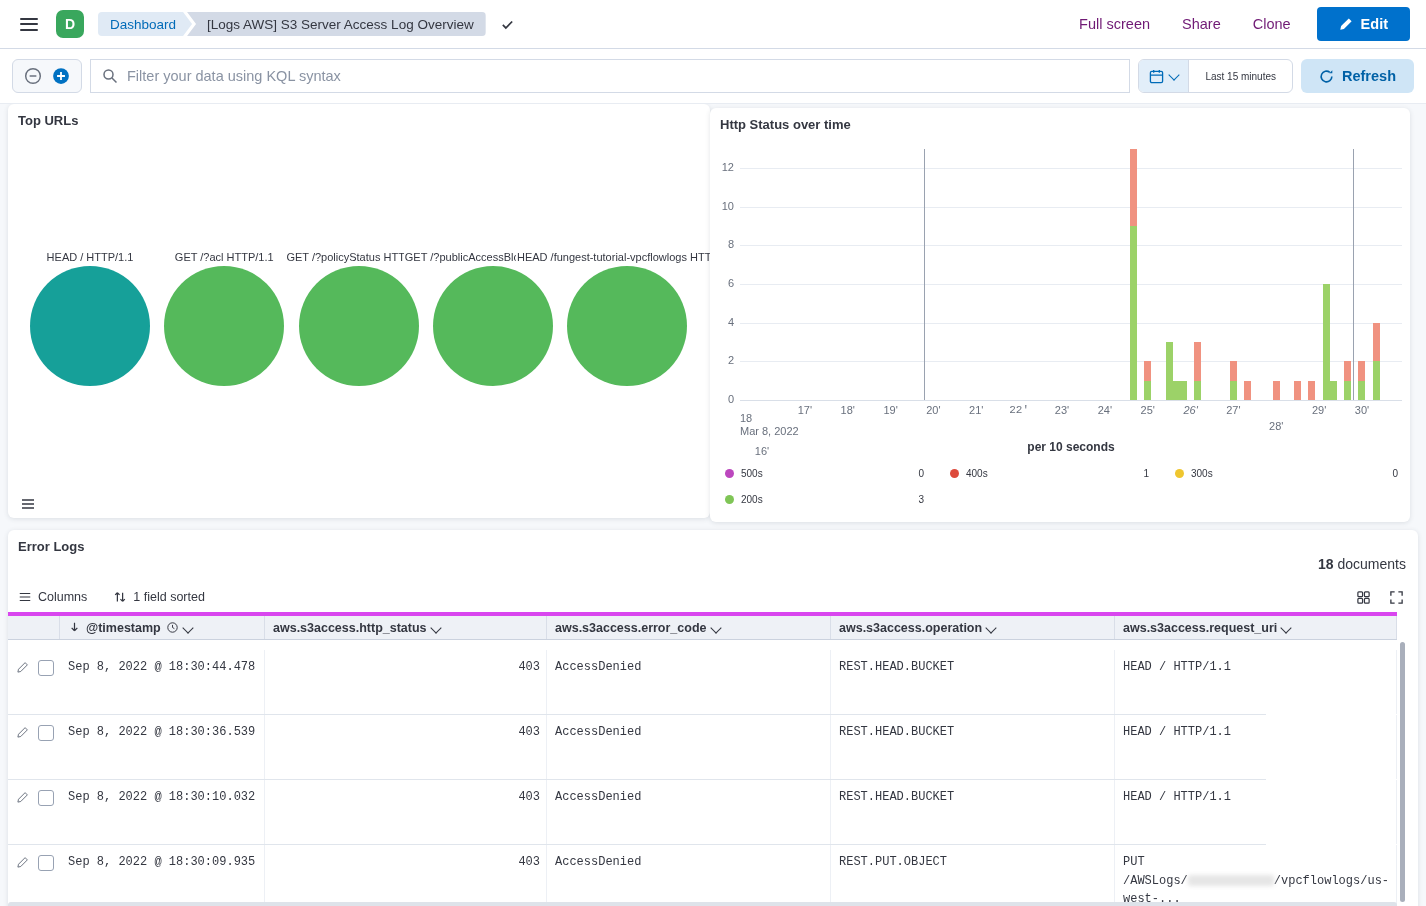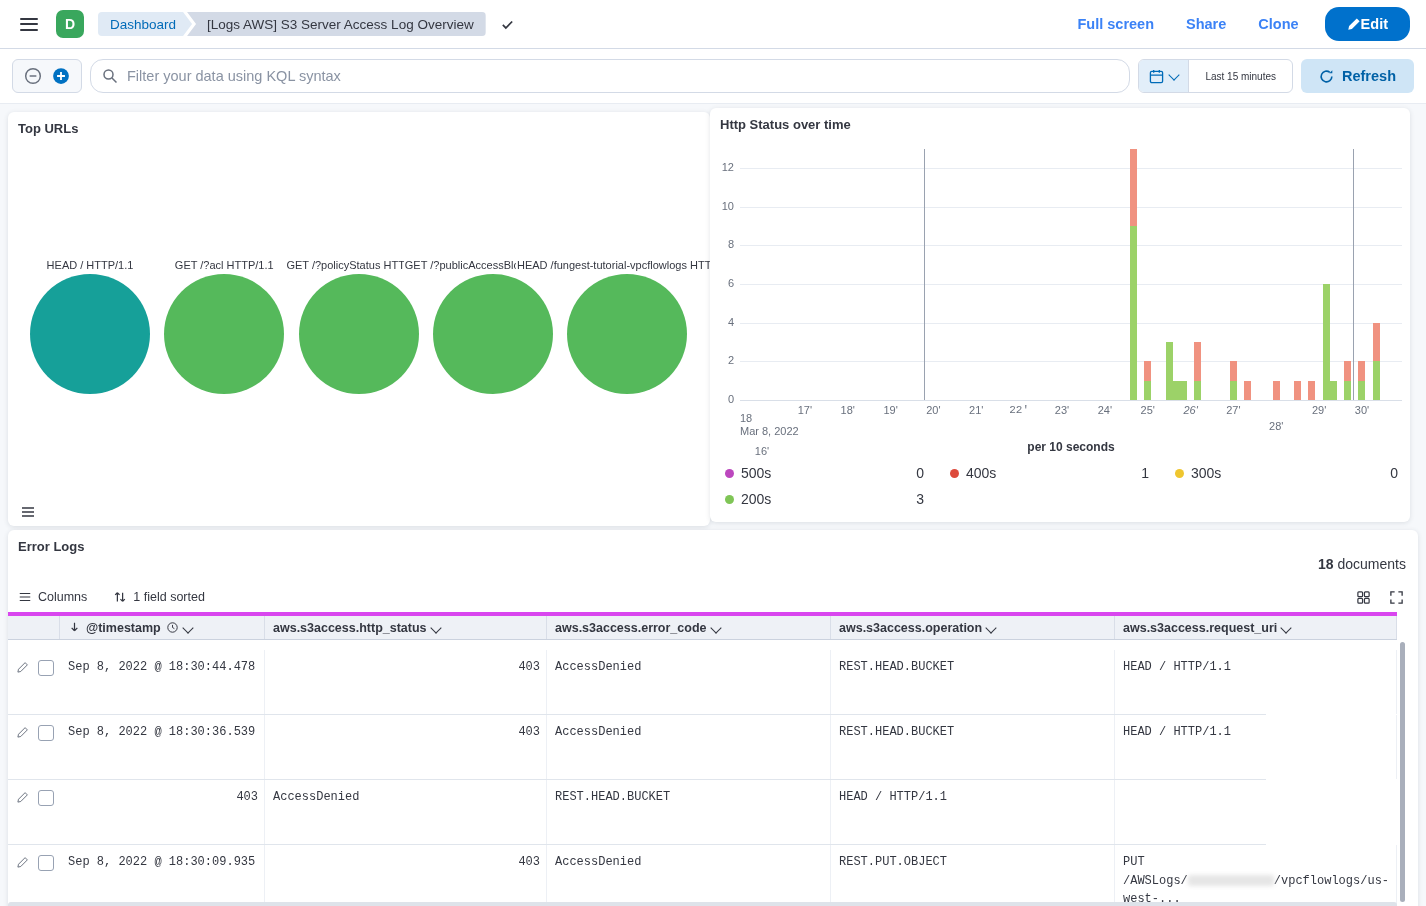--- a/index.html
+++ b/index.html
@@ -11,60 +11,60 @@
   .menu-btn{background:none;border:none;padding:4px;margin-right:14px;}
   .hamb{width:18px;height:13px;display:flex;flex-direction:column;justify-content:space-between;}
   .hamb i{display:block;height:2px;background:#343741;border-radius:1px;}
   .avatar{width:28px;height:28px;border-radius:7px;background:#39A75D;color:#fff;font-size:14px;font-weight:700;display:flex;align-items:center;justify-content:center;}
   .crumbs{display:flex;align-items:center;margin-left:14px;}
   .crumb{font-size:13.5px;height:24px;display:flex;align-items:center;white-space:nowrap;}
   .crumb-first{background:#E0EAF5;color:#006BB8;padding:0 16px 0 12px;border-radius:4px 0 0 4px;clip-path:polygon(0 0,calc(100% - 9px) 0,100% 50%,calc(100% - 9px) 100%,0 100%);}
   .crumb-last{background:#D3DAE6;color:#343741;padding:0 12px 0 20px;margin-left:-5px;border-radius:0 4px 4px 0;clip-path:polygon(0 0,100% 0,100% 100%,0 100%,9px 50%);}
   .hdr-check{margin-left:14px;display:flex;}
   .spacer{flex:1;}
-  .toplink{color:#3b82f6;font-size:14.5px;margin-left:32px;text-decoration:none;background:none;border:none;padding:0;font-weight:bold;}
-  .edit-btn{margin-left:26px;height:34px;padding:0 22px;background:#0071CC;color:#fff;border:none;border-radius:14px;font-size:14.5px;font-weight:600;display:flex;align-items:center;gap:0;}
+  .toplink{color:#701a75;font-size:14.5px;margin-left:32px;text-decoration:none;background:none;border:none;padding:0;}
+  .edit-btn{margin-left:26px;height:34px;padding:0 22px;background:#0071CC;color:#fff;border:none;border-radius:4px;font-size:14.5px;font-weight:600;display:flex;align-items:center;gap:8px;}
   
   .querybar{position:absolute;top:49px;left:0;right:0;height:55px;background:#fff;border-bottom:1px solid #E8ECF2;display:flex;align-items:center;padding:0 12px;box-sizing:border-box;gap:8px;z-index:4;}
   .filter-group{display:flex;align-items:center;gap:10px;height:34px;padding:0 11px;background:#F6F8FB;border:1px solid #D3DAE6;border-radius:6px;box-sizing:border-box;}
   .icon-only{background:none;border:none;padding:0;display:flex;align-items:center;}
   .search-wrap{flex:1;position:relative;height:34px;}
-  .search-wrap input{width:100%;height:34px;border:1px solid #D3DAE6;border-radius:13px;padding:0 10px 0 36px;font-size:14.5px;color:#343741;box-sizing:border-box;background:#fff;font-family:inherit;}
+  .search-wrap input{width:100%;height:34px;border:1px solid #D3DAE6;border-radius:0;padding:0 10px 0 36px;font-size:14.5px;color:#343741;box-sizing:border-box;background:#fff;font-family:inherit;}
   .search-wrap input::placeholder{color:#8A93A3;}
   .search-icon{position:absolute;left:12px;top:9px;display:flex;}
   .datepicker{display:flex;align-items:stretch;height:34px;border:1px solid #D3DAE6;border-radius:6px;background:#fff;overflow:hidden;box-sizing:border-box;}
   .cal-seg{display:flex;align-items:center;gap:6px;padding:0 10px;background:#E2EEF9;border:none;border-right:1px solid #D3DAE6;}
   .chev{width:7px;height:7px;border-right:1.6px solid #343741;border-bottom:1.6px solid #343741;transform:rotate(45deg);display:inline-block;}
   .chev-blue{border-color:#006BB8;margin-top:-3px;}
   .time-btn{padding:0 16px;font-size:10px;color:#343741;background:none;border:none;}
   .refresh-btn{display:flex;align-items:center;gap:8px;height:34px;padding:0 18px;background:#CFE5F6;color:#0061A6;border:none;border-radius:6px;font-size:14.5px;font-weight:600;}
   
   .content{position:absolute;top:104px;left:0;right:0;bottom:0;background:#F6F8FB;}
   .panel{position:absolute;background:#fff;border-radius:6px;box-shadow:0 1px 5px rgba(60,70,85,0.14);}
   .panel h2{position:absolute;top:9px;left:10px;margin:0;font-size:13px;font-weight:700;color:#343741;z-index:2;}
-  .panel-topurls{left:8px;top:8px;width:702px;height:414px;overflow:hidden;text-align:right;}
+  .panel-topurls{left:8px;top:0;width:702px;height:414px;overflow:hidden;text-align:right;}
   .panel-httpstatus{left:710px;top:4px;width:700px;height:414px;overflow:hidden;}
   .panel-errorlogs{left:8px;top:426px;width:1410px;height:500px;overflow:hidden;}
   
   .pie-circle{position:absolute;top:162px;width:120px;height:120px;border-radius:50%;}
   .pie-label{position:absolute;top:146px;transform:translateX(-50%);font-size:11px;line-height:14px;color:#343741;white-space:nowrap;background:#fff;padding:0 1px;}
   .legend-toggle{position:absolute;left:10px;top:390px;background:none;border:none;padding:2px;display:flex;}
   
   .hs-grid{position:absolute;left:30px;right:8px;height:1px;background:#E8ECF2;}
   .hs-grid.zero{background:#D9DFE8;}
   .hs-ylab{position:absolute;left:0;width:24px;text-align:right;font-size:11px;color:#69707D;}
   .hs-xlab{position:absolute;top:296px;transform:translateX(-50%);font-size:11px;color:#69707D;}
   .hs-vline{position:absolute;top:41px;height:251px;width:1px;background:#9AA2B0;}
   .hs-bar{position:absolute;width:7px;bottom:122px;display:flex;flex-direction:column;}
   .hs-bar-red{background:#F09280;}
   .hs-bar-green{background:#9CD268;}
   .hs-start{position:absolute;left:30px;top:304px;font-size:11px;color:#69707D;line-height:13px;}
   .hs-xtitle{position:absolute;top:332px;left:30px;width:662px;text-align:center;font-weight:700;font-size:12px;color:#343741;}
   .hs-legend{position:absolute;left:15px;right:10px;top:352px;display:grid;grid-template-columns:1fr 1fr 1fr;}
-  .hs-litem{display:flex;align-items:center;gap:7px;height:26px;padding-right:26px;font-size:14px;color:#343741;}
+  .hs-litem{display:flex;align-items:center;gap:7px;height:26px;padding-right:26px;font-size:10px;color:#343741;}
   .hs-litem:nth-child(3){padding-right:2px;}
   .hs-dot{width:9px;height:9px;border-radius:50%;flex:none;}
   .hs-lval{margin-left:auto;}
   
   .doc-count{position:absolute;top:26px;right:12px;font-size:14px;color:#343741;}
   .dg-toolbar{position:absolute;top:56px;left:10px;right:14px;display:flex;align-items:center;height:22px;}
   .tb-btn{display:flex;align-items:center;gap:6px;font-size:12.5px;color:#343741;background:none;border:none;padding:0;}
   .tb-gap{width:26px;}
   .tb-icongap{width:18px;}
   .dg-header{position:absolute;top:82px;left:0;width:1389px;height:28px;display:grid;grid-template-columns:52px 205px 282px 284px 284px 282px;background:#EEF1F6;border-top:4px solid #d946ef;border-bottom:1px solid #CBD2DE;box-sizing:border-box;}
@@ -410,20 +410,21 @@
           </div>
           <div class="dg-row">
             <div class="dg-cell dg-controls">
               <span class="rowpen">
                 <svg width="12" height="12" viewBox="0 0 16 16" fill="none" stroke="#69707D" stroke-width="1.3">
                   <path d="M10.8 2.2l3 3L5 14l-3.8.8L2 11z"></path>
                 </svg>
               </span>
               <span class="cbx"></span>
             </div>
+            <div class="dg-cell mono">Sep 8, 2022 @ 18:30:10.032</div>
             <div class="dg-cell mono num">403</div>
             <div class="dg-cell mono">AccessDenied</div>
             <div class="dg-cell mono">REST.HEAD.BUCKET</div>
             <div class="dg-cell mono uri">HEAD / HTTP/1.1</div>
           </div>
           <div class="dg-row">
             <div class="dg-cell dg-controls">
               <span class="rowpen">
                 <svg width="12" height="12" viewBox="0 0 16 16" fill="none" stroke="#69707D" stroke-width="1.3">
                   <path d="M10.8 2.2l3 3L5 14l-3.8.8L2 11z"></path>

